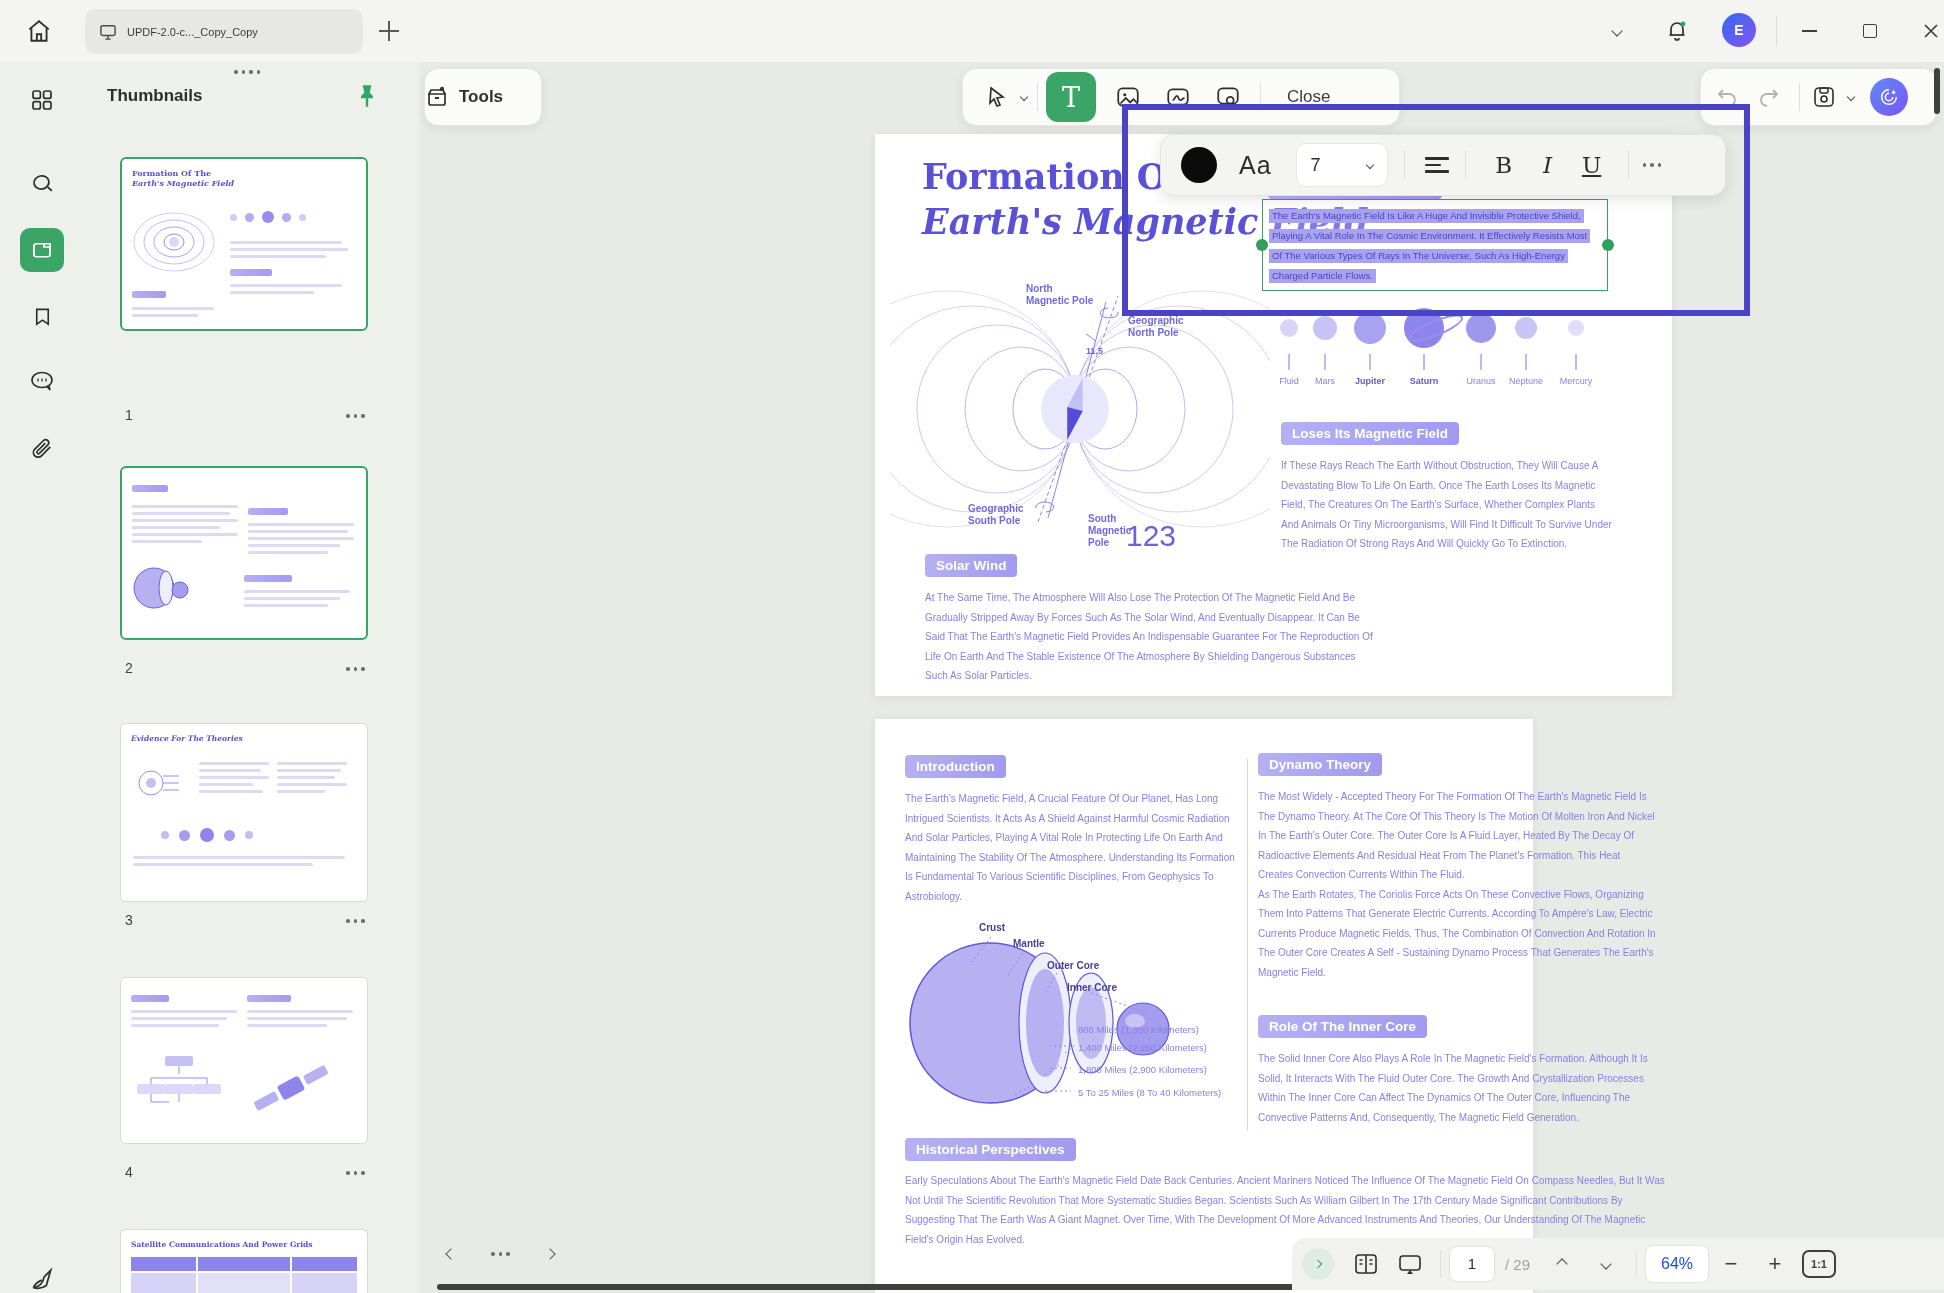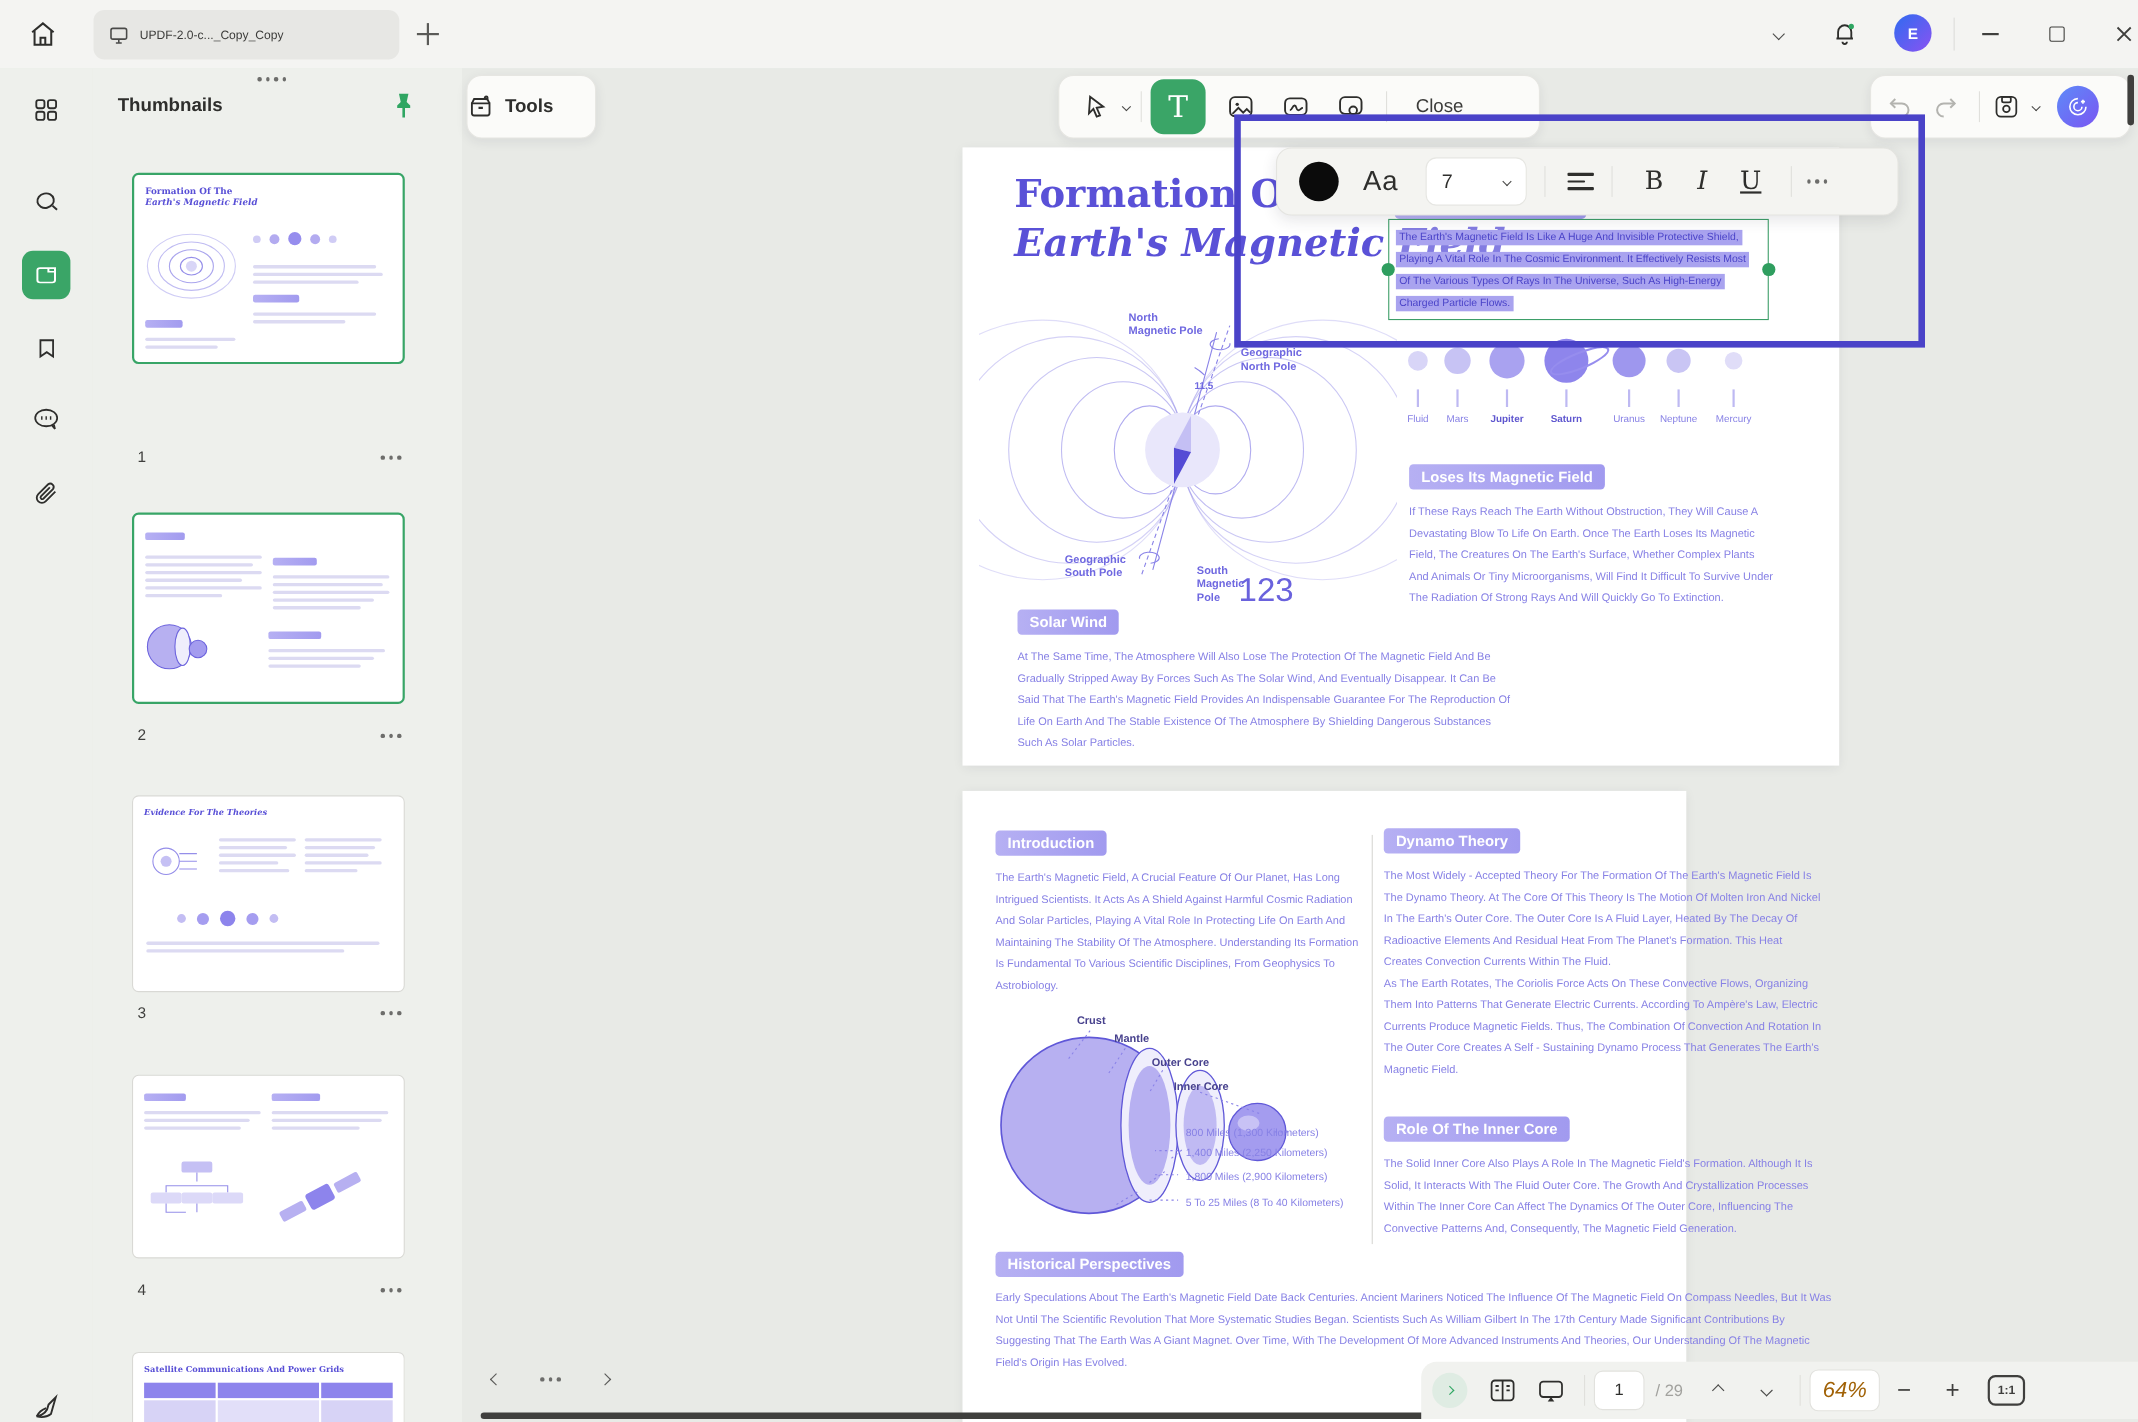--- a/index.html
+++ b/index.html
@@ -95,21 +95,21 @@
   .sel-line{position:absolute;left:6px;white-space:nowrap;font-size:9.5px;color:#4a43c8;
             background:#a9a3ef;padding:1px 3px;line-height:12px;}
   .shield-badge{position:absolute;left:1268px;top:176px;z-index:10;}
   
   .bottom-bar{position:absolute;left:1292px;top:1238px;width:652px;height:52px;background:#f1f2ef;
               border-top-left-radius:14px;display:flex;align-items:center;gap:0;padding:0 10px;z-index:50;}
   .expander{width:32px;height:32px;border-radius:50%;background:#dfece3;display:flex;align-items:center;justify-content:center;margin-right:10px;}
   .pg-input{width:46px;height:36px;background:#fff;border:1px solid #e2e2de;border-radius:8px;
             font-size:15px;color:#2e2e2c;text-align:center;line-height:34px;}
   .zoom-box{width:64px;height:38px;background:#fff;border:1px solid #e2e2de;border-radius:8px;
-            font-size:20px;color:#a16207;text-align:center;line-height:36px;font-style:italic;}
+            font-size:16px;color:#1d4ed8;text-align:center;line-height:36px;}
   .ratio-btn{width:34px;height:28px;border:2px solid #3f3f3d;border-radius:7px;font-size:11px;font-weight:700;
              color:#3f3f3d;display:flex;align-items:center;justify-content:center;}
   .plusminus{font-size:22px;color:#3f3f3d;width:44px;text-align:center;line-height:44px;}
   .hscroll{position:absolute;left:437px;top:1284px;width:1230px;height:6px;background:#3f3f3d;border-radius:3px;z-index:45;}
   .vscroll{position:absolute;left:1934px;top:68px;width:6px;height:46px;background:#3f3f3d;border-radius:3px;z-index:45;}
   .canvas-nav{position:absolute;top:1250px;display:flex;align-items:center;gap:36px;left:447px;z-index:44;}
   svg text{font-family:"Liberation Sans",sans-serif;}
 </style>
 </head>
 <body>
@@ -683,21 +683,21 @@
     <span class="tool-ic">
         <span class="chev up"></span>
       </span>
     <span class="tool-ic">
         <span class="chev"></span>
       </span>
     <span class="vdiv"></span>
     <span class="zoom-box">64%</span>
     <span class="plusminus">−</span>
     <span class="plusminus">+</span>
-    <span style="width:44px;display:flex;justify-content:flex-end">
+    <span style="width:44px;display:flex;justify-content:center">
       <span class="ratio-btn">1:1</span>
     </span>
   </div>
 
   <div class="hscroll"></div>
   <div class="vscroll"></div>
 
 </div>
 
 </body></html>

